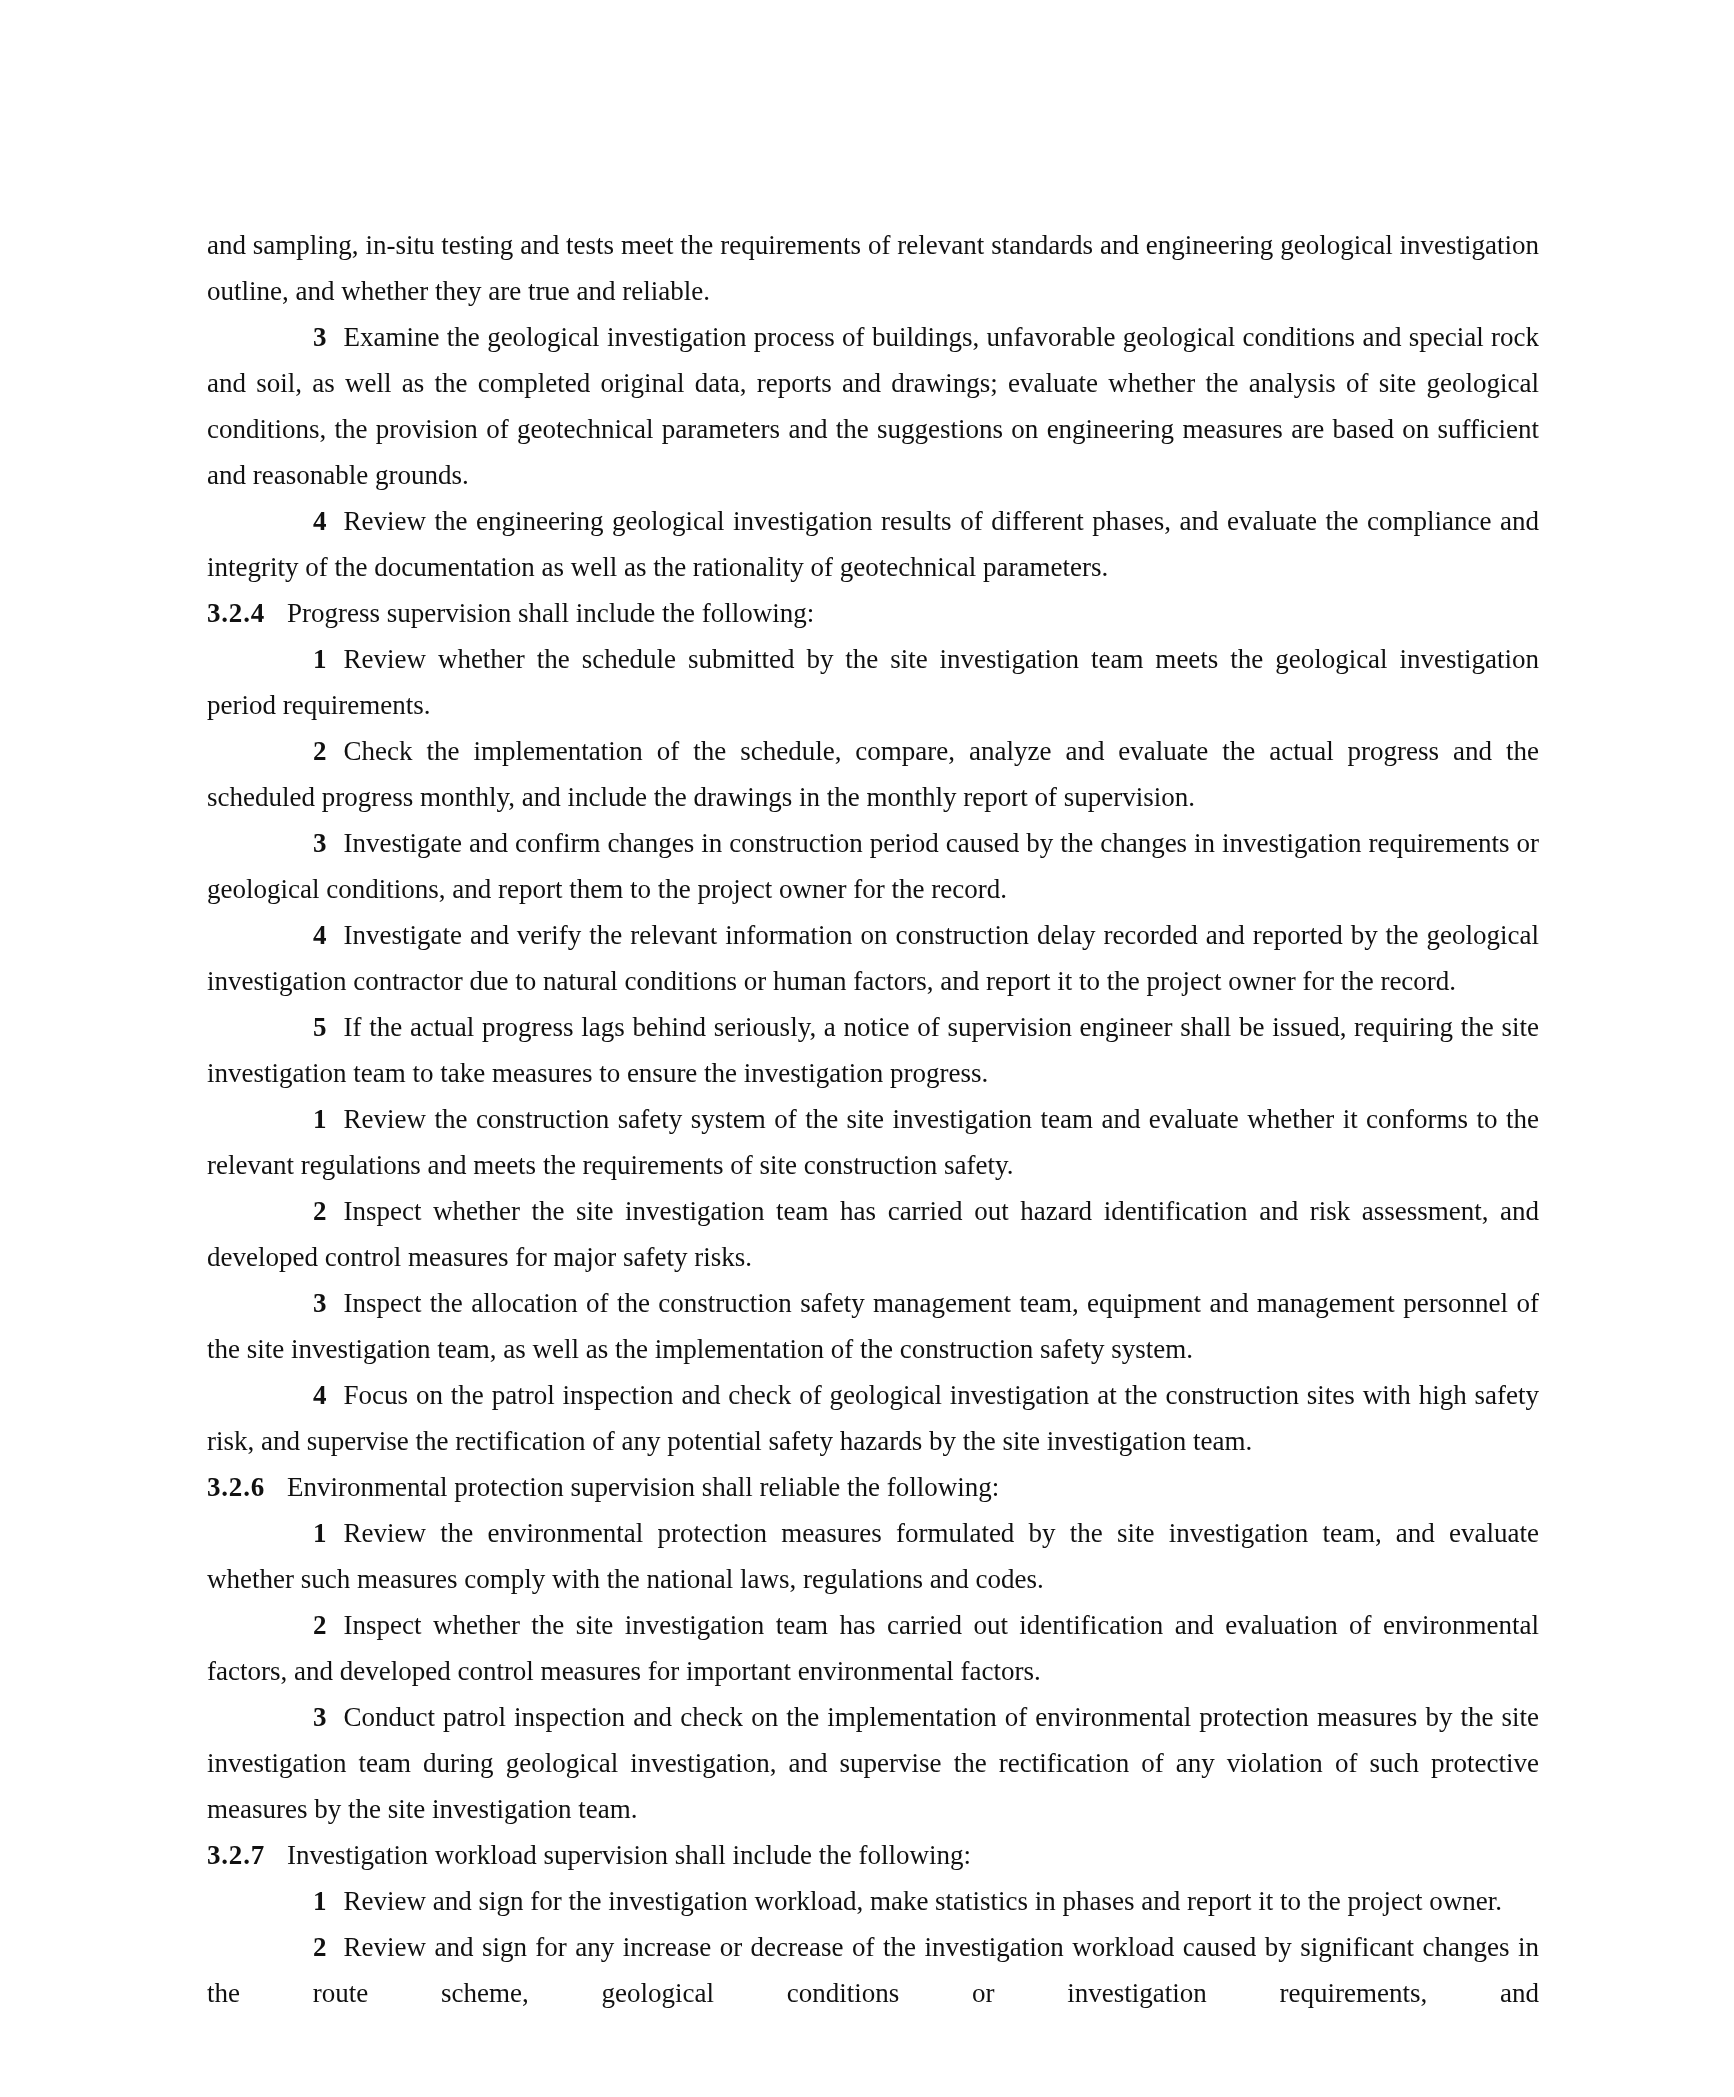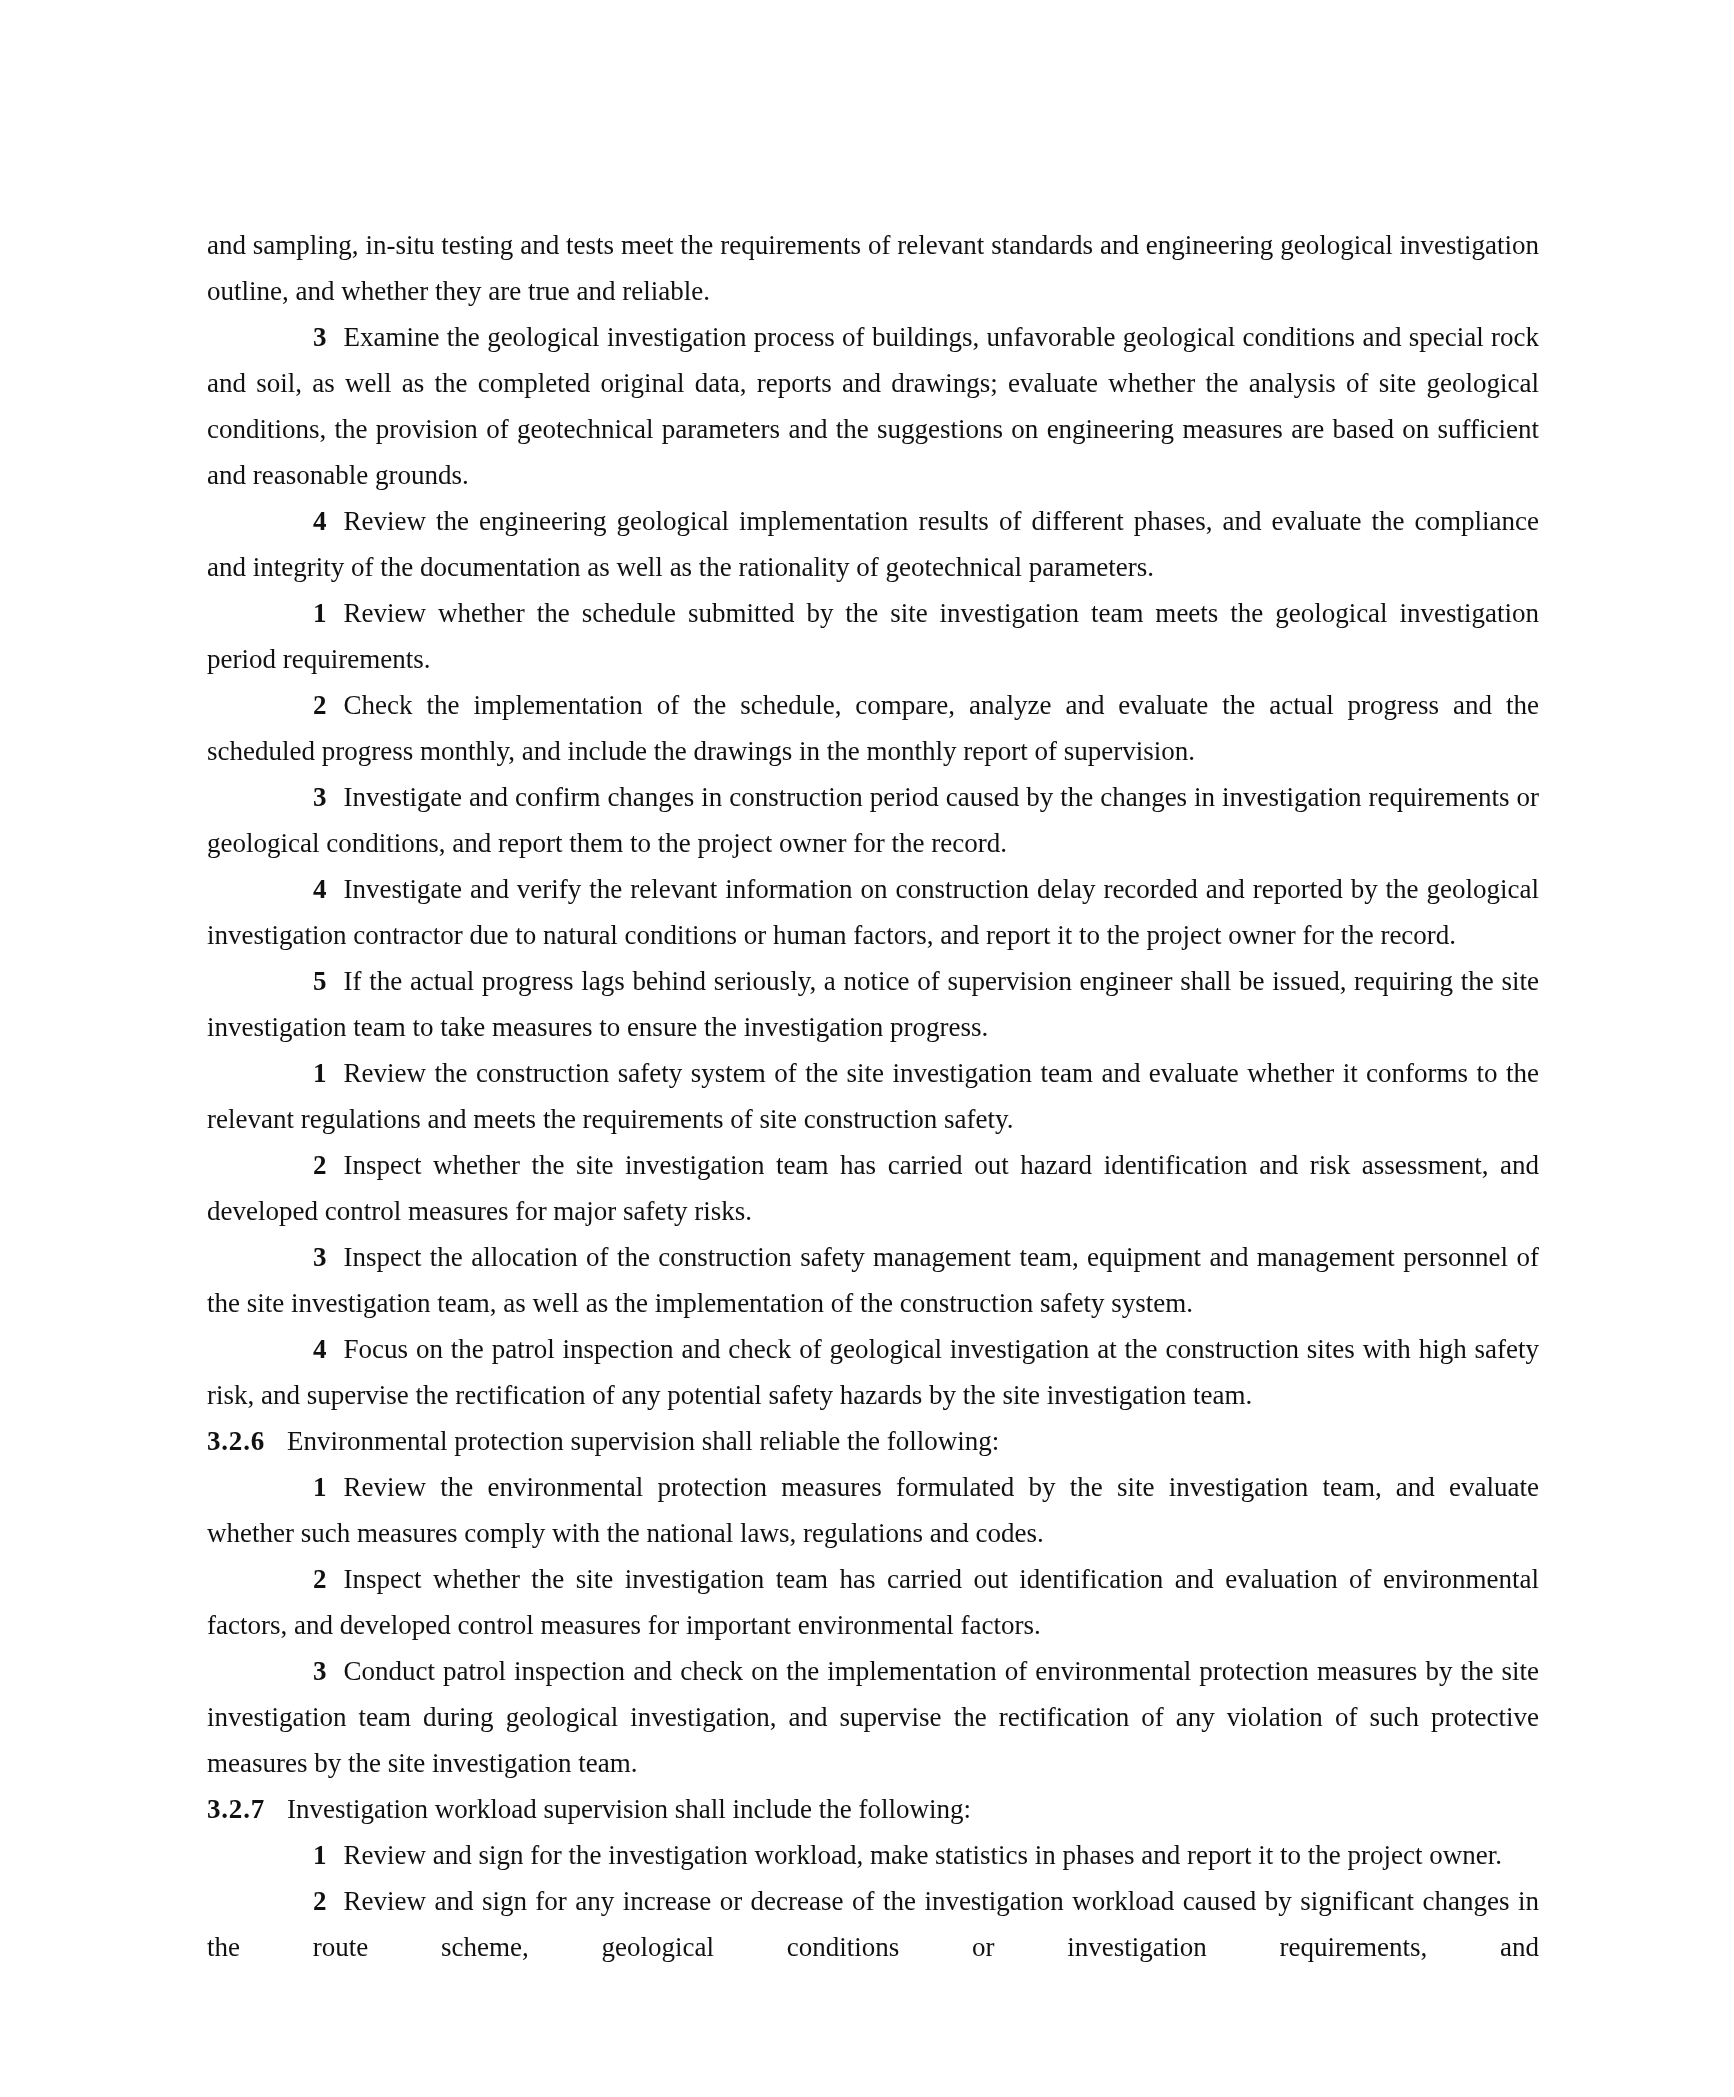--- a/index.html
+++ b/index.html
@@ -51,22 +51,23 @@
     }
   </style>
 </head>
 <body>
 
 <div class="page">
 
   <p class="line-block para-cont">and sampling, in-situ testing and tests meet the requirements of relevant standards and engineering geological investigation outline, and whether they are true and reliable.</p>
 
   <p class="line-block item"><span class="num">3</span><span>Examine the geological investigation process of buildings, unfavorable geological conditions and special rock and soil, as well as the completed original data, reports and drawings; evaluate whether the analysis of site geological conditions, the provision of geotechnical parameters and the suggestions on engineering measures are based on sufficient and reasonable grounds.</span></p>
-  <p class="line-block item"><span class="num">4</span><span>Review the engineering geological implementation results of different phases, and evaluate the compliance and integrity of the documentation as well as the rationality of geotechnical parameters.</span></p>
+  <p class="line-block item"><span class="num">4</span><span>Review the engineering geological investigation results of different phases, and evaluate the compliance and integrity of the documentation as well as the rationality of geotechnical parameters.</span></p>
 
+  <p class="line-block clause"><span class="cnum">3.2.4</span><span>Progress supervision shall include the following:</span></p>
   <p class="line-block item"><span class="num">1</span><span>Review whether the schedule submitted by the site investigation team meets the geological investigation period requirements.</span></p>
   <p class="line-block item"><span class="num">2</span><span>Check the implementation of the schedule, compare, analyze and evaluate the actual progress and the scheduled progress monthly, and include the drawings in the monthly report of supervision.</span></p>
   <p class="line-block item"><span class="num">3</span><span>Investigate and confirm changes in construction period caused by the changes in investigation requirements or geological conditions, and report them to the project owner for the record.</span></p>
   <p class="line-block item"><span class="num">4</span><span>Investigate and verify the relevant information on construction delay recorded and reported by the geological investigation contractor due to natural conditions or human factors, and report it to the project owner for the record.</span></p>
   <p class="line-block item"><span class="num">5</span><span>If the actual progress lags behind seriously, a notice of supervision engineer shall be issued, requiring the site investigation team to take measures to ensure the investigation progress.</span></p>
 
   <p class="line-block item"><span class="num">1</span><span>Review the construction safety system of the site investigation team and evaluate whether it conforms to the relevant regulations and meets the requirements of site construction safety.</span></p>
   <p class="line-block item"><span class="num">2</span><span>Inspect whether the site investigation team has carried out hazard identification and risk assessment, and developed control measures for major safety risks.</span></p>
   <p class="line-block item"><span class="num">3</span><span>Inspect the allocation of the construction safety management team, equipment and management personnel of the site investigation team, as well as the implementation of the construction safety system.</span></p>
   <p class="line-block item"><span class="num">4</span><span>Focus on the patrol inspection and check of geological investigation at the construction sites with high safety risk, and supervise the rectification of any potential safety hazards by the site investigation team.</span></p>

